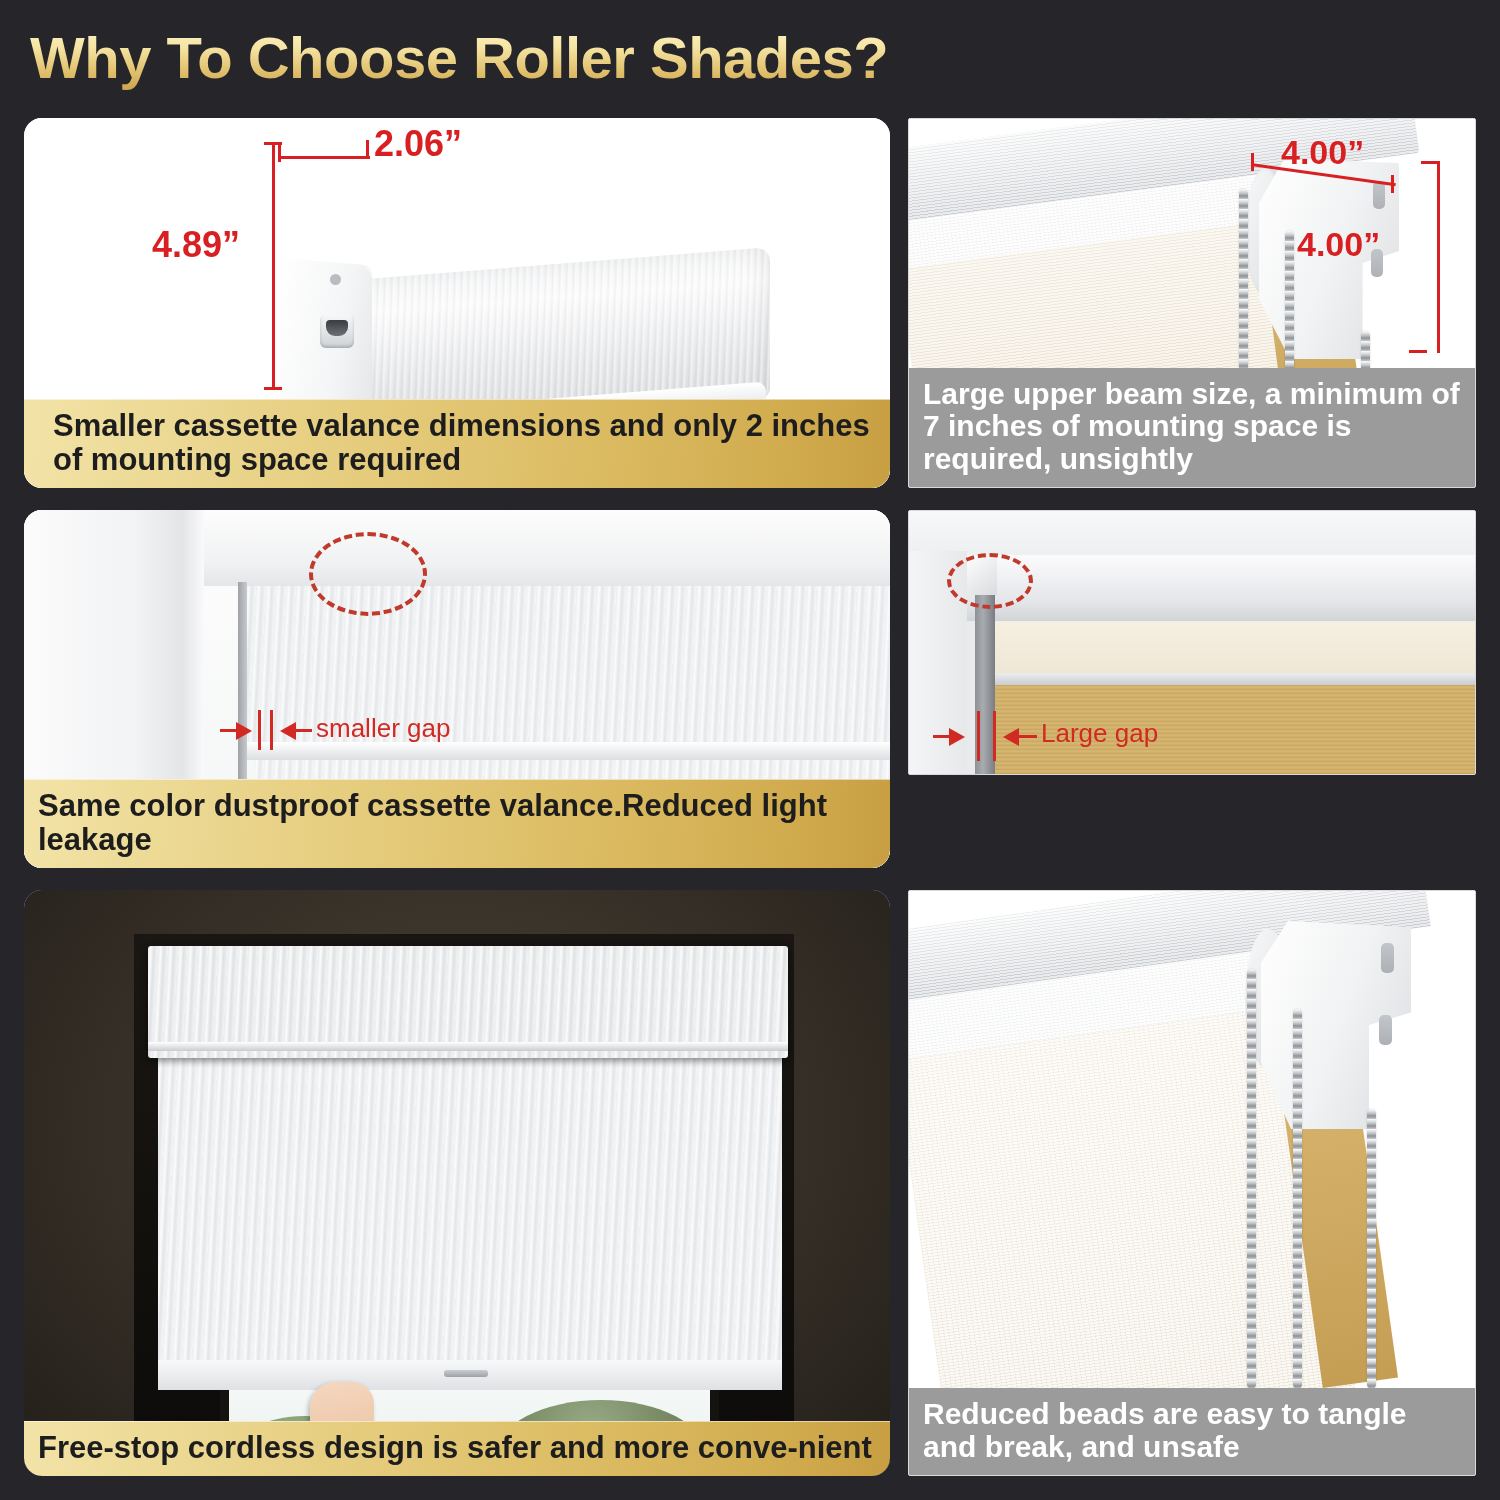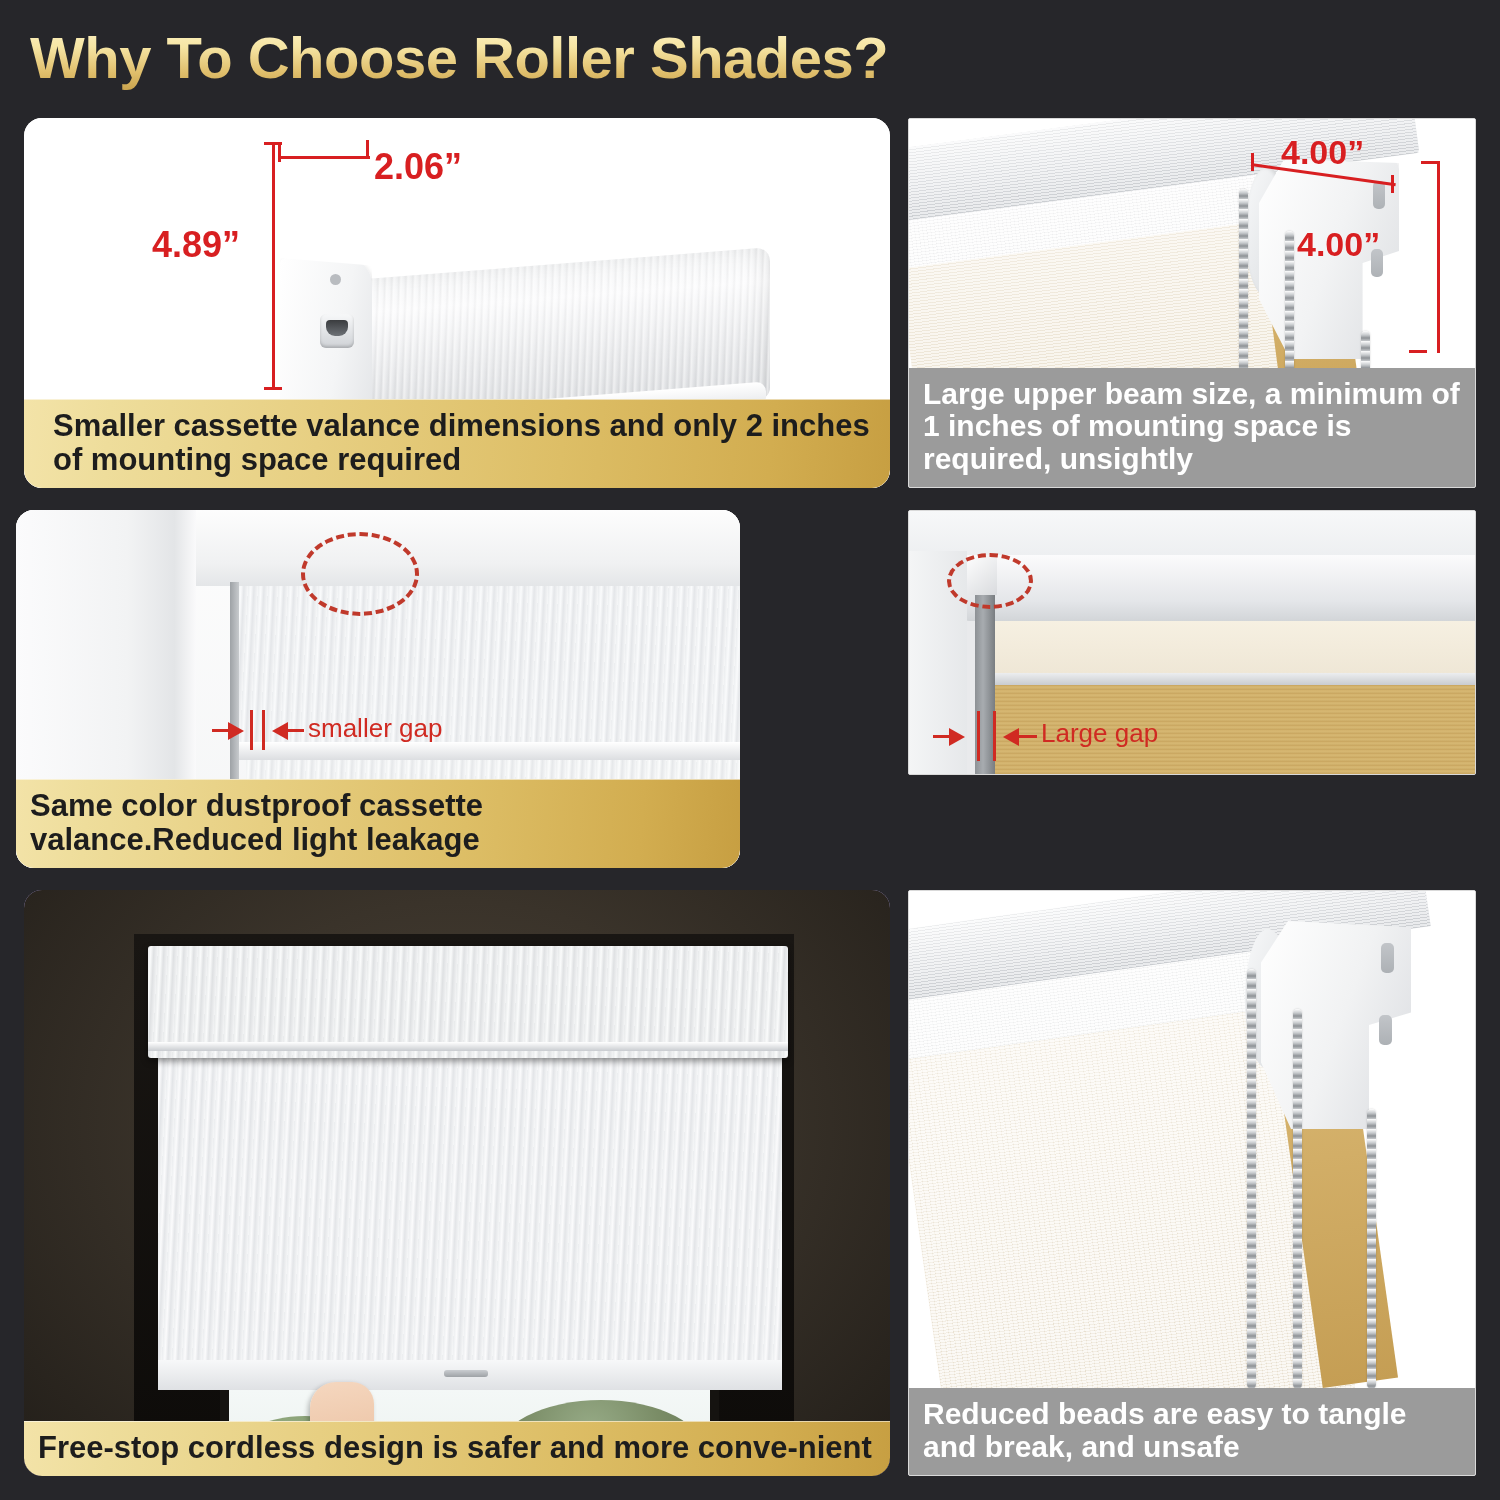--- a/index.html
+++ b/index.html
@@ -271,21 +271,21 @@
   .chain {
     position:absolute; width:9px;
     background: repeating-linear-gradient(180deg,
       #fdfdfd 0px, #c7cacd 4px, #8e9296 7px, #c7cacd 10px);
     border-radius: 5px;
     box-shadow: 0 0 2px rgba(0,0,0,.2);
     z-index: 9;
   }
 
   
-  .p3 { left: 16px; top: 510px; width: 724px; height: 358px; }
+  .p3 { left: 24px; top: 510px; width: 866px; height: 358px; }
   .p3 .bg { position:absolute; inset:0;
      background: linear-gradient(180deg,#fdfdfd,#f4f5f6); }
   .p3-frameL {
     position:absolute; left:0; top:0; width:180px; height:100%;
     background: linear-gradient(90deg,#fbfbfc 0%,#f2f3f4 62%,#e3e5e7 88%,#fafafb 100%);
   }
   .p3-frameTop {
     position:absolute; left:160px; top:0; width:706px; height:76px;
     background: linear-gradient(180deg,#fdfdfd,#f0f1f2 70%,#e4e6e8 100%);
   }
@@ -498,21 +498,21 @@
       <div class="v1-fabric"></div>
       <div class="v1-cap"></div>
       <div class="v1-dot"></div>
       <div class="v1-knob"></div>
       <div class="v1-screw"></div>
     </div>
 
     <div class="tick v" style="left:254px; top:26px;"></div>
     <div class="tick v" style="left:342px; top:22px;"></div>
     <div class="dimline h" style="left:254px; top:38px; width:92px;"></div>
-    <div class="dimtext nowrap" style="left:350px; top:28px; font-size:36px;">2.06”</div>
+    <div class="dimtext nowrap" style="left:350px; top:5px; font-size:36px;">2.06”</div>
 
     <div class="dimline v" style="left:248px; top:24px; height:248px;"></div>
     <div class="tick h" style="left:240px; top:24px;"></div>
     <div class="tick h" style="left:240px; top:269px;"></div>
     <div class="dimtext nowrap" style="left:128px; top:106px; font-size:36px;">4.89”</div>
 
     <div class="caption gold" style="font-size:31px;padding-left:29px;">Smaller cassette valance dimensions and only 2 inches of mounting space required</div>
   </div>
 
   <div class="panel right p2">
@@ -534,21 +534,21 @@
     <div class="tick v" style="left:342px; top:34px;"></div>
     <div class="tick v" style="left:482px; top:56px;"></div>
     <div class="dimline h" style="left:342px; top:44px; width:146px; transform:rotate(8deg); transform-origin:left center;"></div>
     <div class="dimtext nowrap" style="left:372px; top:14px; font-size:34px;">4.00”</div>
 
     <div class="dimline v" style="left:528px; top:42px; height:192px;"></div>
     <div class="tick h" style="left:512px; top:42px;"></div>
     <div class="tick h" style="left:500px; top:231px;"></div>
     <div class="dimtext nowrap" style="left:388px; top:106px; font-size:34px;">4.00”</div>
 
-    <div class="caption gray" style="font-size:30px;">Large upper beam size, a minimum of 1 inches of mounting space is required, unsightly</div>
+    <div class="caption gray" style="font-size:30px;">Large upper beam size, a minimum of 7 inches of mounting space is required, unsightly</div>
   </div>
 
   <div class="panel left p3">
     <div class="photo">
       <div class="bg"></div>
       <div class="p3-frameTop"></div>
       <div class="p3-shadeA"></div>
       <div class="p3-rail"></div>
       <div class="p3-shadeB"></div>
       <div class="p3-edge"></div>

